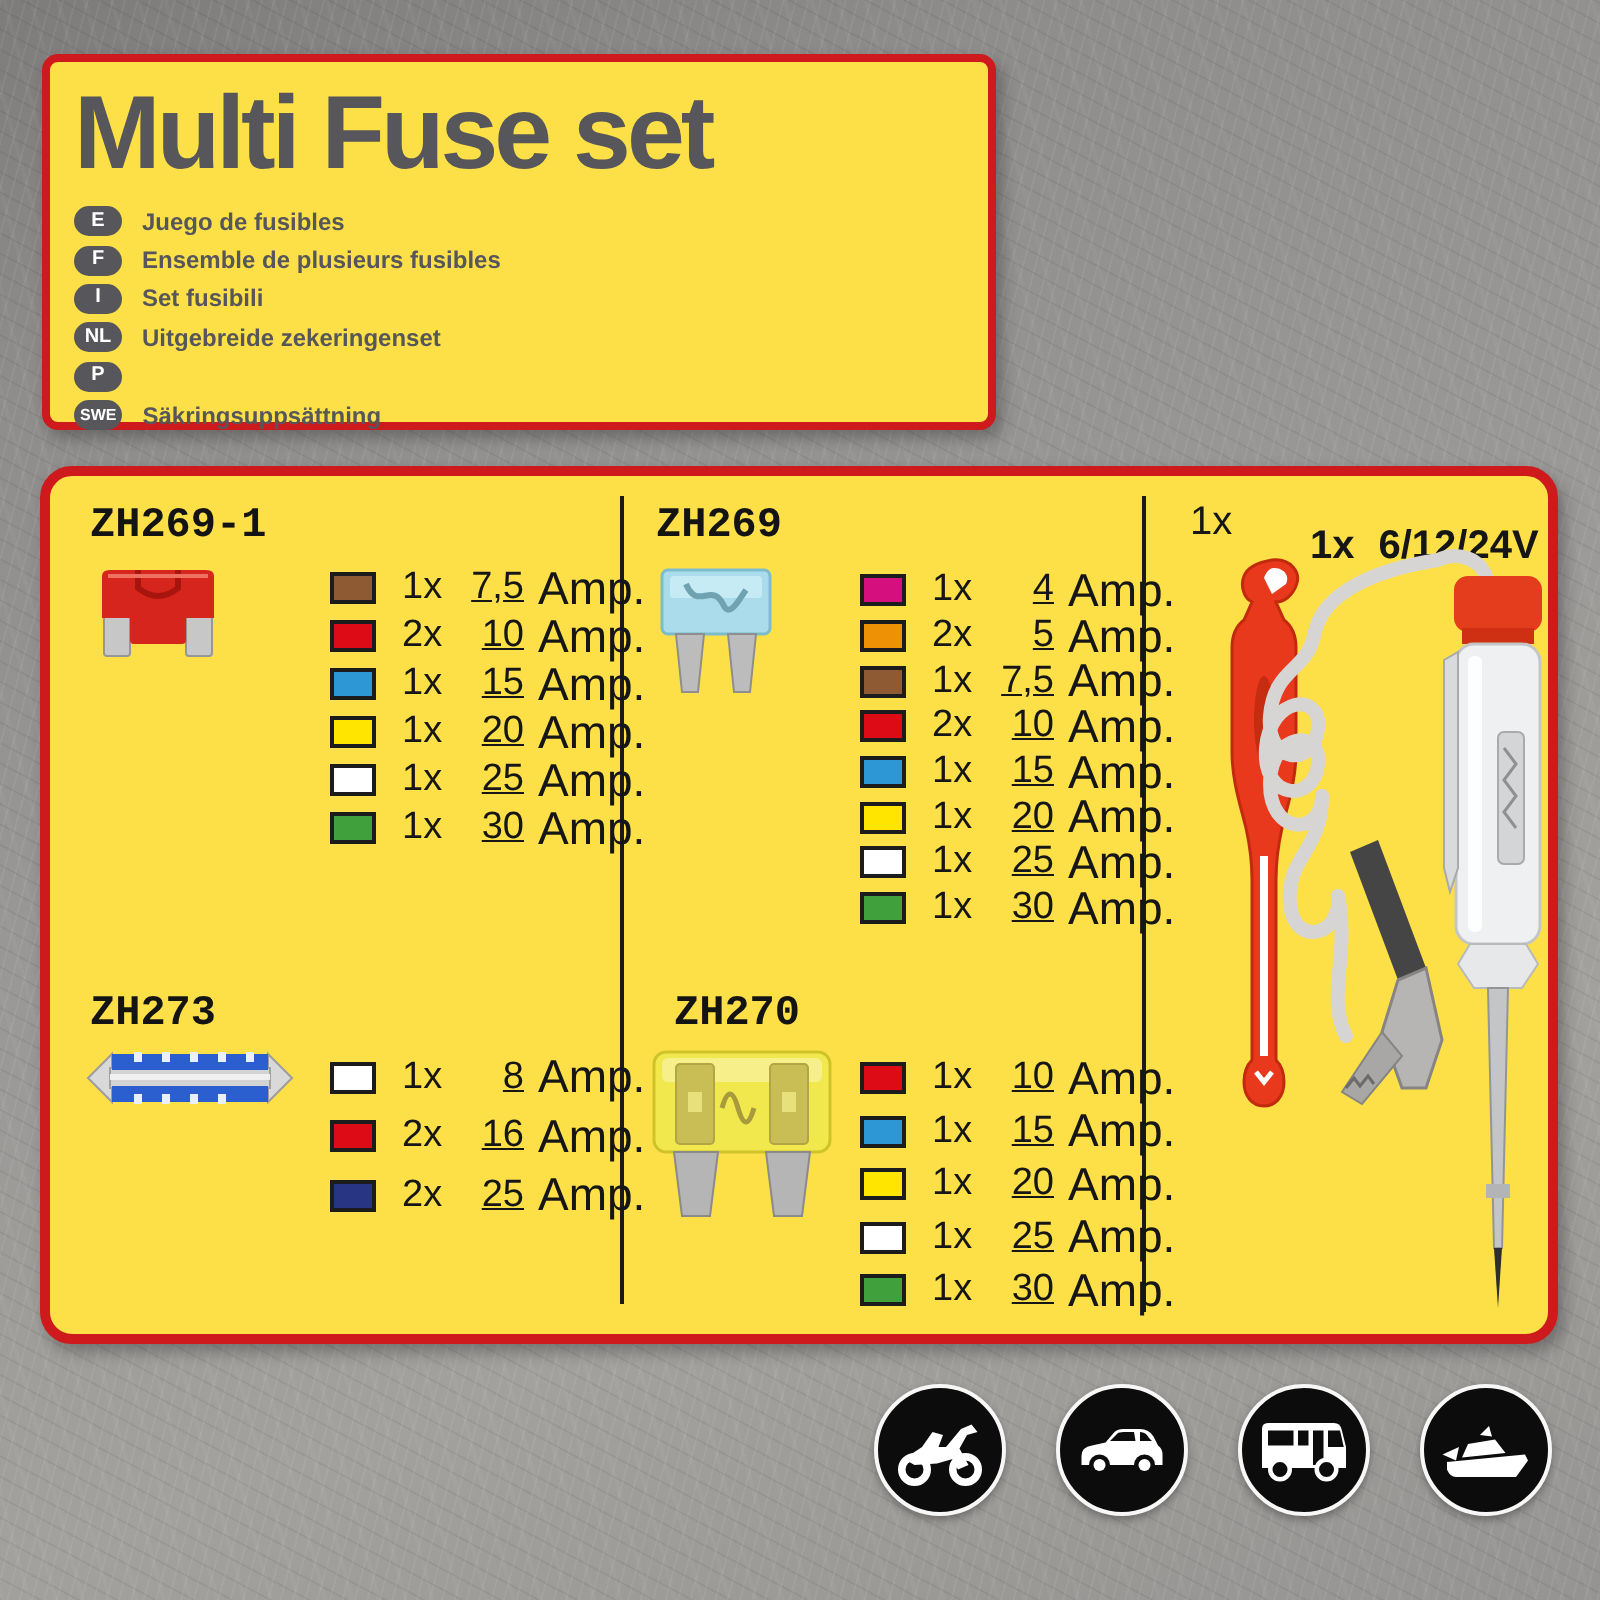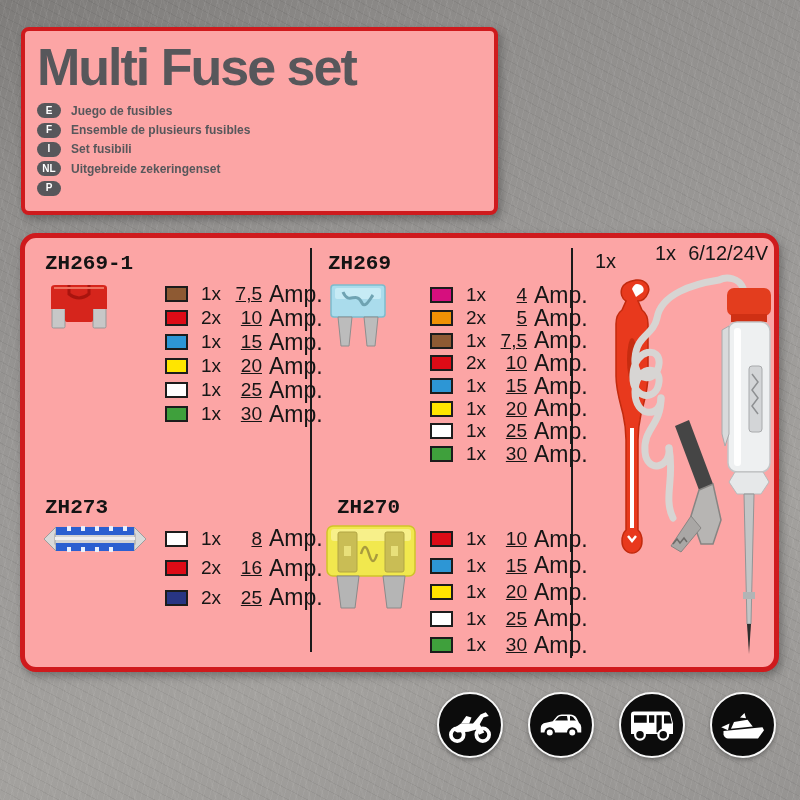--- a/index.html
+++ b/index.html
@@ -7,21 +7,21 @@
     width:800px;height:800px;position:relative;overflow:hidden;
     font-family:"Liberation Sans",sans-serif;
     background:linear-gradient(160deg,#7e7c7a 0%,#8f8d8b 18%,#9a9896 45%,#a3a19e 72%,#969492 100%);
   }
   .texture{position:absolute;inset:0;pointer-events:none;
     background:
       repeating-linear-gradient(105deg,rgba(255,255,255,.055) 0 1px,transparent 1px 6px),
       repeating-linear-gradient(28deg,rgba(0,0,0,.05) 0 1px,transparent 1px 9px),
       repeating-linear-gradient(75deg,rgba(255,255,255,.03) 0 2px,transparent 2px 13px);
   }
-  .panel{position:absolute;background:#fca5a5;border:4px solid #cf1a1d;box-shadow:3px 4px 8px rgba(30,30,30,.35);}
+  .panel{position:absolute;background:#fde047;border:4px solid #cf1a1d;box-shadow:3px 4px 8px rgba(30,30,30,.35);}
   .header-box{left:21px;top:27px;width:469px;height:180px;border-radius:8px;padding:0;}
   .header-inner{padding:8px 10px 0 12px;}
   .title{font-size:52px;font-weight:bold;color:#57575b;letter-spacing:-2px;line-height:1.0;margin:2px 0 8px 0;}
   .tr-row{display:flex;align-items:center;gap:10px;height:19.4px;}
   .badge{display:inline-flex;align-items:center;justify-content:center;min-width:18px;height:15px;
     padding:0 3px;border-radius:10px;background:#57575b;color:#fff;font-weight:bold;font-size:10px;line-height:1;}
   .badge.small{font-size:8px;}
   .tr-text{font-size:12px;font-weight:bold;color:#57575b;}
 
   .main-box{left:20px;top:233px;width:749px;height:429px;border-width:5px;border-radius:16px;}
@@ -67,20 +67,24 @@
     <div class="tr-row">
       <span class="badge">I</span>
       <span class="tr-text">Set fusibili</span>
     </div>
     <div class="tr-row">
       <span class="badge">NL</span>
       <span class="tr-text">Uitgebreide zekeringenset</span>
     </div>
     <div class="tr-row">
       <span class="badge">P</span>
+    </div>
+    <div class="tr-row">
+      <span class="badge small">SWE</span>
+      <span class="tr-text">Säkringsuppsättning</span>
     </div>
   </div>
 </div>
 
 <div class="panel main-box">
 
   <div class="vdiv" style="left:285px;top:10px;height:404px;"></div>
   <div class="vdiv" style="left:546px;top:10px;height:408px;"></div>
 
   <div class="abs part-no" style="left:20px;top:14px;">ZH269-1</div>
@@ -269,21 +273,21 @@
       </div>
     <div class="fuse-row">
         <span class="swatch" style="background-color: rgb(63, 160, 60);"></span>
         <span class="qty">1x</span>
         <span class="amp">30</span>
         <span class="unit">Amp.</span>
       </div>
   </div>
 
   <div class="tool-label" style="left:570px;top:12px;">1x</div>
-  <div class="tool-label" style="left:630px;top:4px;">
+  <div class="tool-label" style="left:630px;top:24px;font-weight:bold;">
     <span>1x</span><span class="v">6/12/24V</span>
   </div>
 
   <svg class="abs" style="left:585px;top:40px;" width="44" height="300" viewBox="0 0 44 300">
     <path d="M26 2 C35 1 41 8 38 15 C36 20 32 23 28 23 L32 32 C36 35 38 40 38 46 L38 98 C38 112 34 124 31 136 C29 145 28 152 28 162 L28 252 C31 255 32 258 32 263 C32 270 28 275 22 275 C16 275 12 270 12 263 C12 258 13 255 16 252 L16 162 C16 152 15 145 13 136 C10 124 6 112 6 98 L6 46 C6 40 8 35 12 32 L16 23 C12 21 10 15 12 10 C14 5 20 3 26 2 Z" fill="#e8391d" stroke="#c22a0e" stroke-width="1.5"></path>
     <path d="M27 6 C32 6 35 10 33 14 L26 19 L22 11 C23 8 25 6 27 6 Z" fill="#ffffff"></path>
     <ellipse cx="22" cy="82" rx="5" ry="22" fill="#c62c10"></ellipse>
     <path d="M20 150 L24 150 L24 250 L20 250 Z" fill="#ffffff"></path>
     <path d="M18 258 L22 263 L26 258" stroke="#ffffff" stroke-width="2.5" fill="none"></path>
   </svg>

